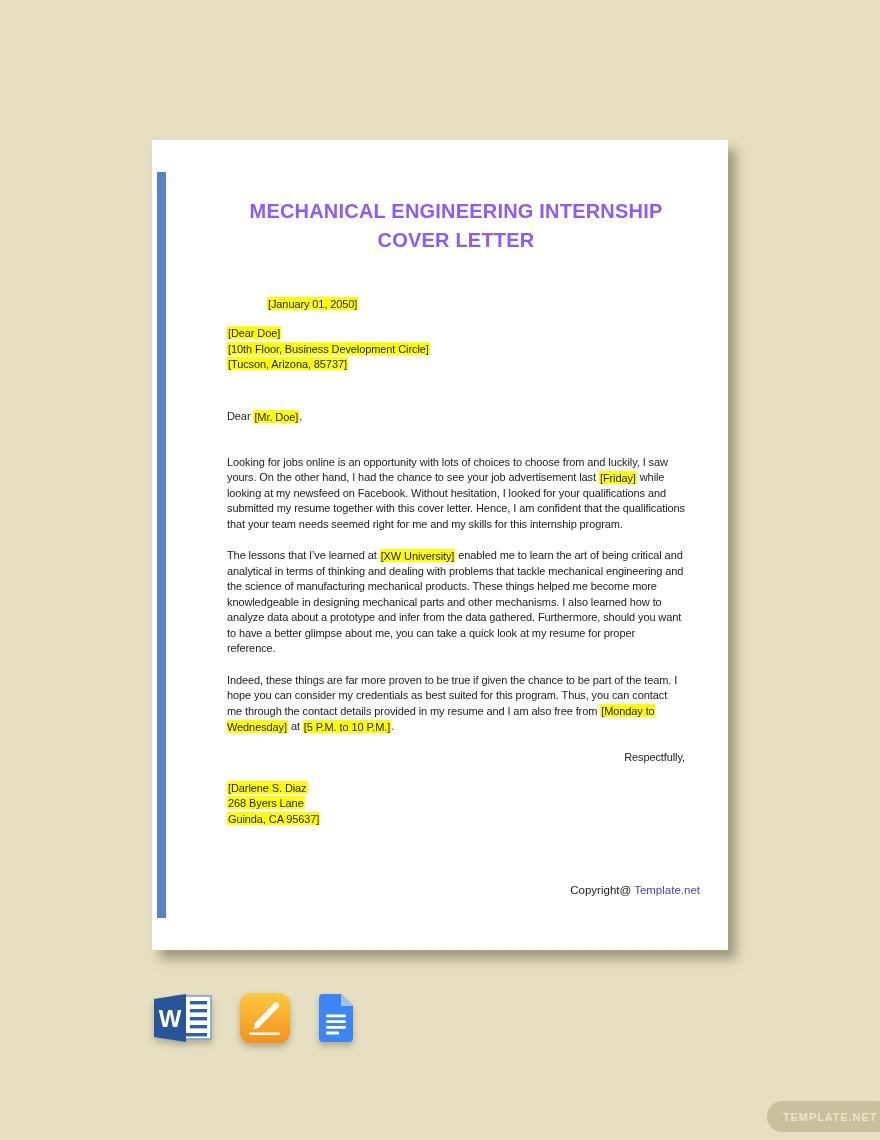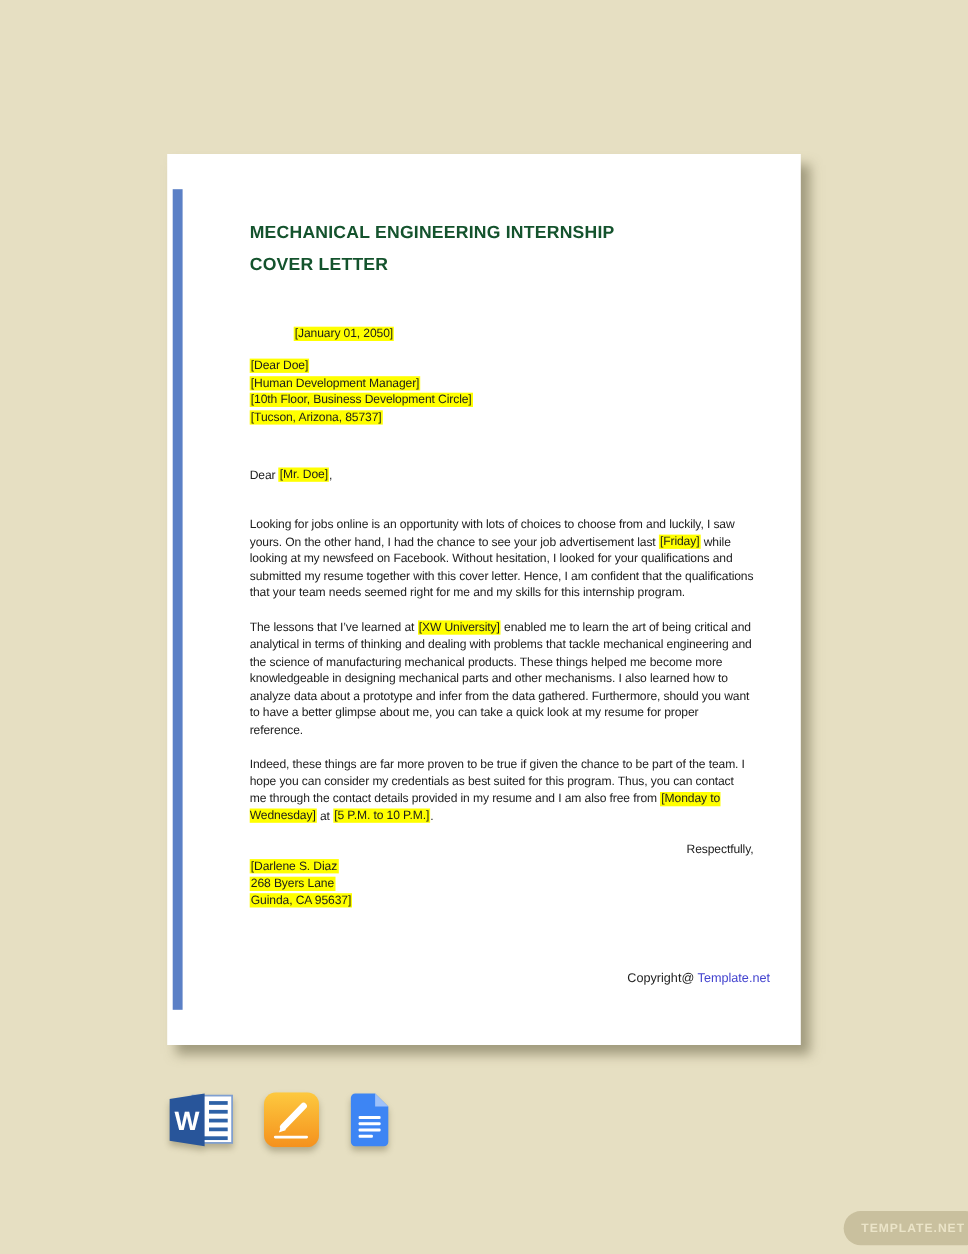--- a/index.html
+++ b/index.html
@@ -16,30 +16,30 @@
   }
   .accent-bar {
     position: absolute; left: 5px; top: 32px; width: 9px; height: 746px;
     background: #5b80c6;
   }
   .doc-content {
     position: absolute; left: 75px; top: 0; width: 458px;
     color: #212121; font-size: 11px; line-height: 15.5px; letter-spacing: -0.1px;
   }
   .title {
-    margin: 57px 0 0; color: #14532d;
-    font-size: 16px; line-height: 29px; font-weight: bold; letter-spacing: 0.2px;
+    margin: 57px 0 0; text-align: center; color: #8b5cf6;
+    font-size: 20px; line-height: 29px; font-weight: bold; letter-spacing: 0.2px;
   }
   .date-line   { margin-top: 41px; margin-left: 40px; }
   .recipient   { margin-top: 14px; }
   .salutation  { margin-top: 37px; }
   .para        { margin: 30px 0 0; }
   .para + .para{ margin-top: 16px; }
   .closing     { margin-top: 15px; text-align: right; }
-  .signature   { }
+  .signature   { margin-top: 15px; }
   .hl { background: #ffff00; color: #1c1c1c; padding: 0.5px 1px; }
   .copyright {
     position: absolute; top: 744px; right: 28px;
     font-size: 11.5px; color: #1c1c1c;
   }
   .site-link { color: #4343cf; text-decoration: none; cursor: pointer; }
   .format-icons {
     position: absolute; left: 154px; top: 993px;
     display: flex; align-items: center; gap: 26px;
   }
@@ -63,21 +63,20 @@
     <div class="doc-content">
       <div class="title">
         <div>MECHANICAL ENGINEERING INTERNSHIP</div>
         <div>COVER LETTER</div>
       </div>
 
       <div class="date-line"><span class="hl">[January 01, 2050]</span></div>
 
       <div class="recipient">
         <div><span class="hl">[Dear Doe]</span></div>
-        <div><span class="hl">[Human Development Manager]</span></div>
         <div><span class="hl">[10th Floor, Business Development Circle]</span></div>
         <div><span class="hl">[Tucson, Arizona, 85737]</span></div>
       </div>
 
       <div class="salutation"><span>Dear </span><span class="hl">[Mr. Doe]</span><span>,</span></div>
 
       <p class="para"><span>Looking for jobs online is an opportunity with lots of choices to choose from and luckily, I saw yours. On the other hand, I had the chance to see your job advertisement last </span><span class="hl">[Friday]</span><span> while looking at my newsfeed on Facebook. Without hesitation, I looked for your qualifications and submitted my resume together with this cover letter. Hence, I am confident that the qualifications that your team needs seemed right for me and my skills for this internship program.</span></p>
 
       <p class="para"><span>The lessons that I’ve learned at </span><span class="hl">[XW University]</span><span> enabled me to learn the art of being critical and analytical in terms of thinking and dealing with problems that tackle mechanical engineering and the science of manufacturing mechanical products. These things helped me become more knowledgeable in designing mechanical parts and other mechanisms. I also learned how to analyze data about a prototype and infer from the data gathered. Furthermore, should you want to have a better glimpse about me, you can take a quick look at my resume for proper reference.</span></p>
 

